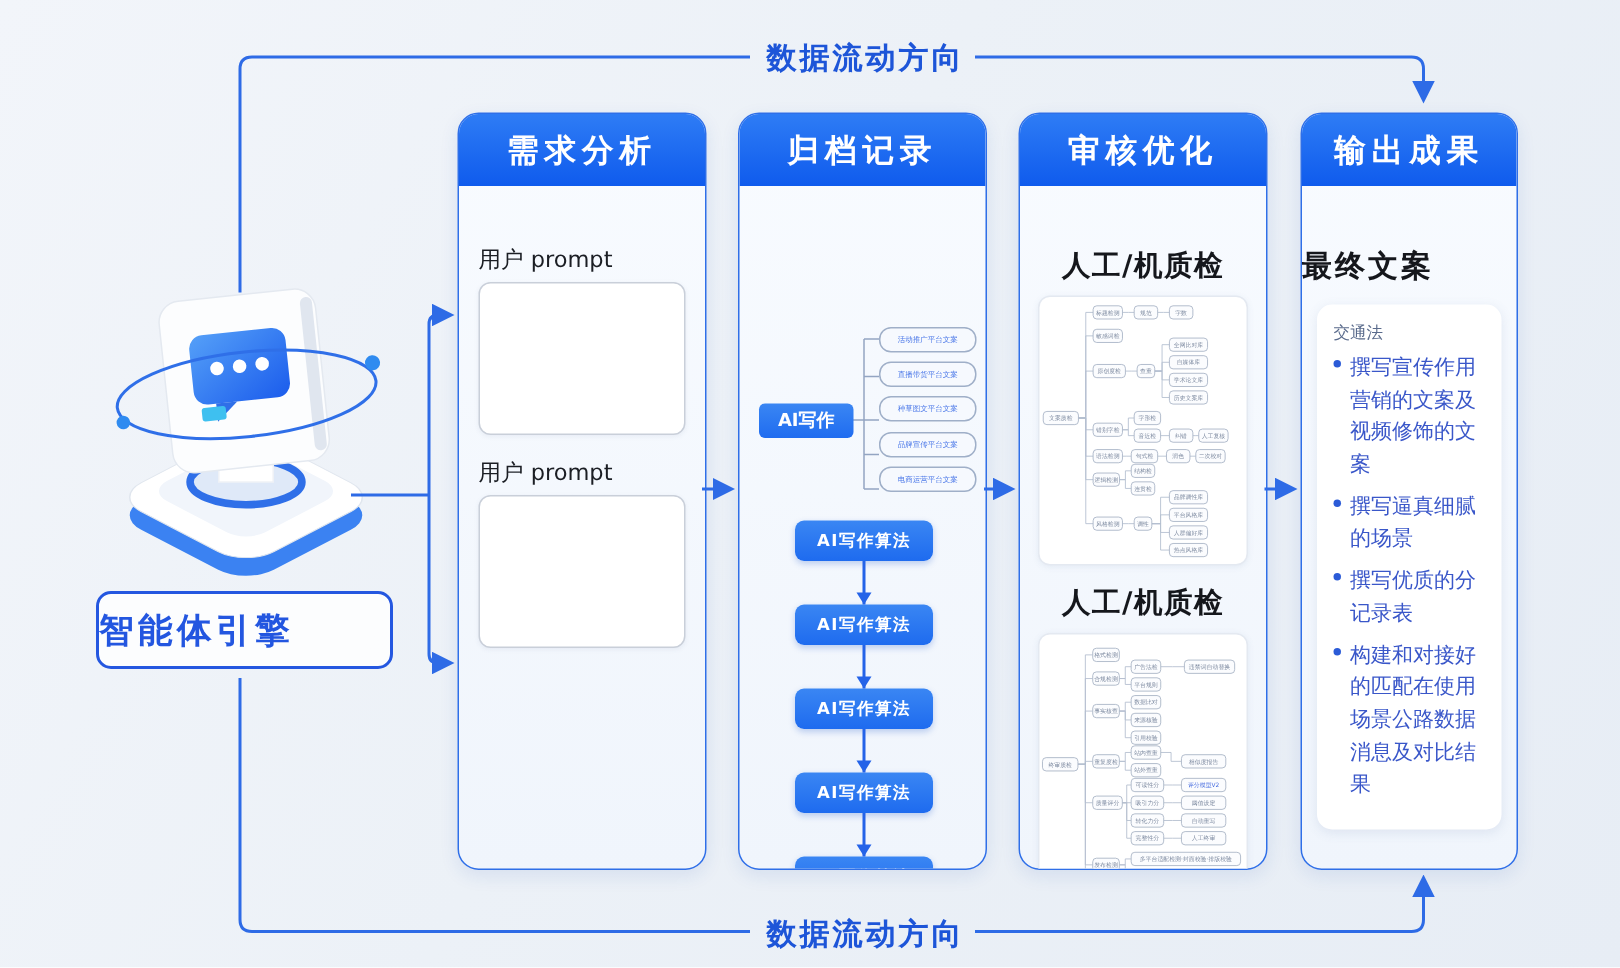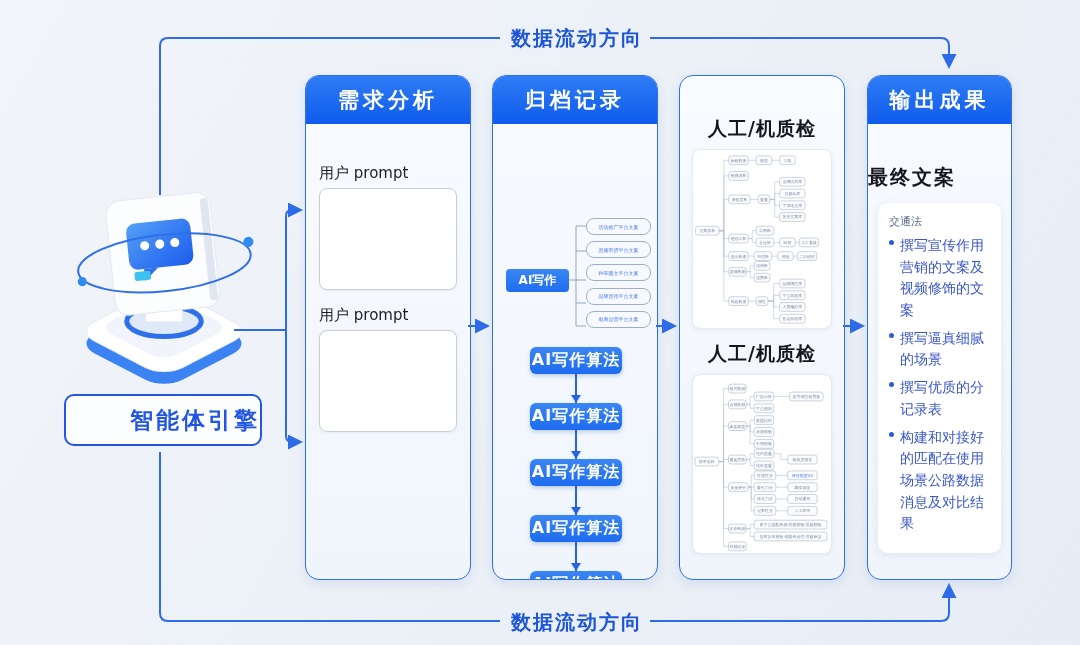--- a/index.html
+++ b/index.html
@@ -8,21 +8,21 @@
     background:linear-gradient(120deg,#f2f5fa 0%,#ecf1f7 45%,#e7edf5 100%);}
   
   svg.wires{position:absolute;left:0;top:0;width:1080px;height:645px;pointer-events:none;z-index:5;}
   .flow-label{position:absolute;width:150px;text-align:center;font-size:20px;font-weight:bold;
     color:#1d55d8;letter-spacing:2px;z-index:6;}
   .flow-label.top{left:502px;top:25px;}
   .flow-label.bottom{left:502px;top:609px;}
   
   .engine-box{position:absolute;left:64px;top:394px;width:194px;height:48px;z-index:4;
     border:2.5px solid #2457e0;border-radius:10px;background:rgba(255,255,255,.8);
-    display:flex;align-items:center;justify-content:flex-end;
+    display:flex;align-items:center;justify-content:flex-start;
     font-size:23px;font-weight:bold;color:#2356e0;letter-spacing:3px;}
   .robot{position:absolute;left:58px;top:150px;width:212px;height:252px;z-index:3;}
   
   .col{position:absolute;top:75px;width:166px;height:505px;box-sizing:border-box;
     border:1.6px solid #2f6fe8;border-radius:14px;overflow:hidden;z-index:4;
     background:linear-gradient(180deg,#f8fbff 0%,#f0f5fc 100%);
     box-shadow:0 4px 12px rgba(30,80,180,.10);}
   .col-header{height:48px;display:flex;align-items:center;justify-content:center;
     background:linear-gradient(180deg,#2e7cf5,#0f5bed);
     color:#fff;font-size:21px;font-weight:bold;letter-spacing:4px;}
@@ -39,21 +39,21 @@
     font-size:12px;font-weight:bold;display:flex;align-items:center;justify-content:center;}
   .branches{position:absolute;left:93px;top:54px;width:65px;}
   .branch-box{position:absolute;left:0;width:65px;height:17px;box-sizing:border-box;
     background:#f6f9fe;border:1px solid #9fafc8;border-radius:8px;
     display:flex;align-items:center;justify-content:center;
     font-size:5px;color:#4a77e8;letter-spacing:0;}
   svg.branch-wires{position:absolute;left:70px;top:54px;width:30px;height:115px;}
   .chain{position:absolute;left:37px;top:183px;width:92px;display:flex;flex-direction:column;align-items:center;}
   .chain-box{width:92px;height:27px;box-sizing:border-box;border-radius:6px;
     background:linear-gradient(180deg,#3a86f3,#1e6bef);box-shadow:0 2px 4px rgba(20,80,200,.25);
-    color:#fff;font-size:16px;font-weight:bold;letter-spacing:1px;
+    color:#fff;font-size:11px;font-weight:bold;letter-spacing:1px;
     display:flex;align-items:center;justify-content:center;}
   .v-arrow{position:relative;width:2px;height:29px;background:#2463e8;margin:0;}
   .v-arrow::after{content:"";position:absolute;left:-4px;bottom:0;width:0;height:0;
     border-left:5px solid transparent;border-right:5px solid transparent;border-top:8px solid #2463e8;}
   
   .qc-title{margin-top:9px;text-align:center;font-size:19px;font-weight:bold;color:#15171c;letter-spacing:1px;}
   .qc-card{margin:7px 12px 0 12px;height:178px;background:#fff;border:1px solid #e4e9f1;
     border-radius:8px;box-shadow:0 1px 4px rgba(90,115,160,.10);overflow:hidden;}
   .qc-card svg{width:100%;height:100%;}
   .qc-title.second{margin-top:12px;}
@@ -182,20 +182,23 @@
           <div class="v-arrow"></div>
           <div class="chain-box">AI写作算法</div>
           <div class="v-arrow"></div>
           <div class="chain-box">AI写作算法</div>
           <div class="v-arrow"></div>
         </div>
     </div>
   </div>
 
   <div class="col col3">
+    <div class="col-header">
+      <span>审核优化</span>
+    </div>
     <div class="col-body">
       <div class="qc-title">人工/机质检</div>
       <div class="qc-card">
         <svg id="mindmap1" viewBox="0 0 140 182">
             <path d="M26,82.5 L31,82.5 L31,10.5 L36,10.5" fill="none" stroke="#b4bfd0" stroke-width="0.6"></path>
             <path d="M26,82.5 L31,82.5 L31,26.5 L36,26.5" fill="none" stroke="#b4bfd0" stroke-width="0.6"></path>
             <path d="M26,82.5 L31,82.5 L31,50.5 L36,50.5" fill="none" stroke="#b4bfd0" stroke-width="0.6"></path>
             <path d="M26,82.5 L31,82.5 L31,90.5 L36,90.5" fill="none" stroke="#b4bfd0" stroke-width="0.6"></path>
             <path d="M26,82.5 L31,82.5 L31,108.5 L36,108.5" fill="none" stroke="#b4bfd0" stroke-width="0.6"></path>
             <path d="M26,82.5 L31,82.5 L31,124.5 L36,124.5" fill="none" stroke="#b4bfd0" stroke-width="0.6"></path>

